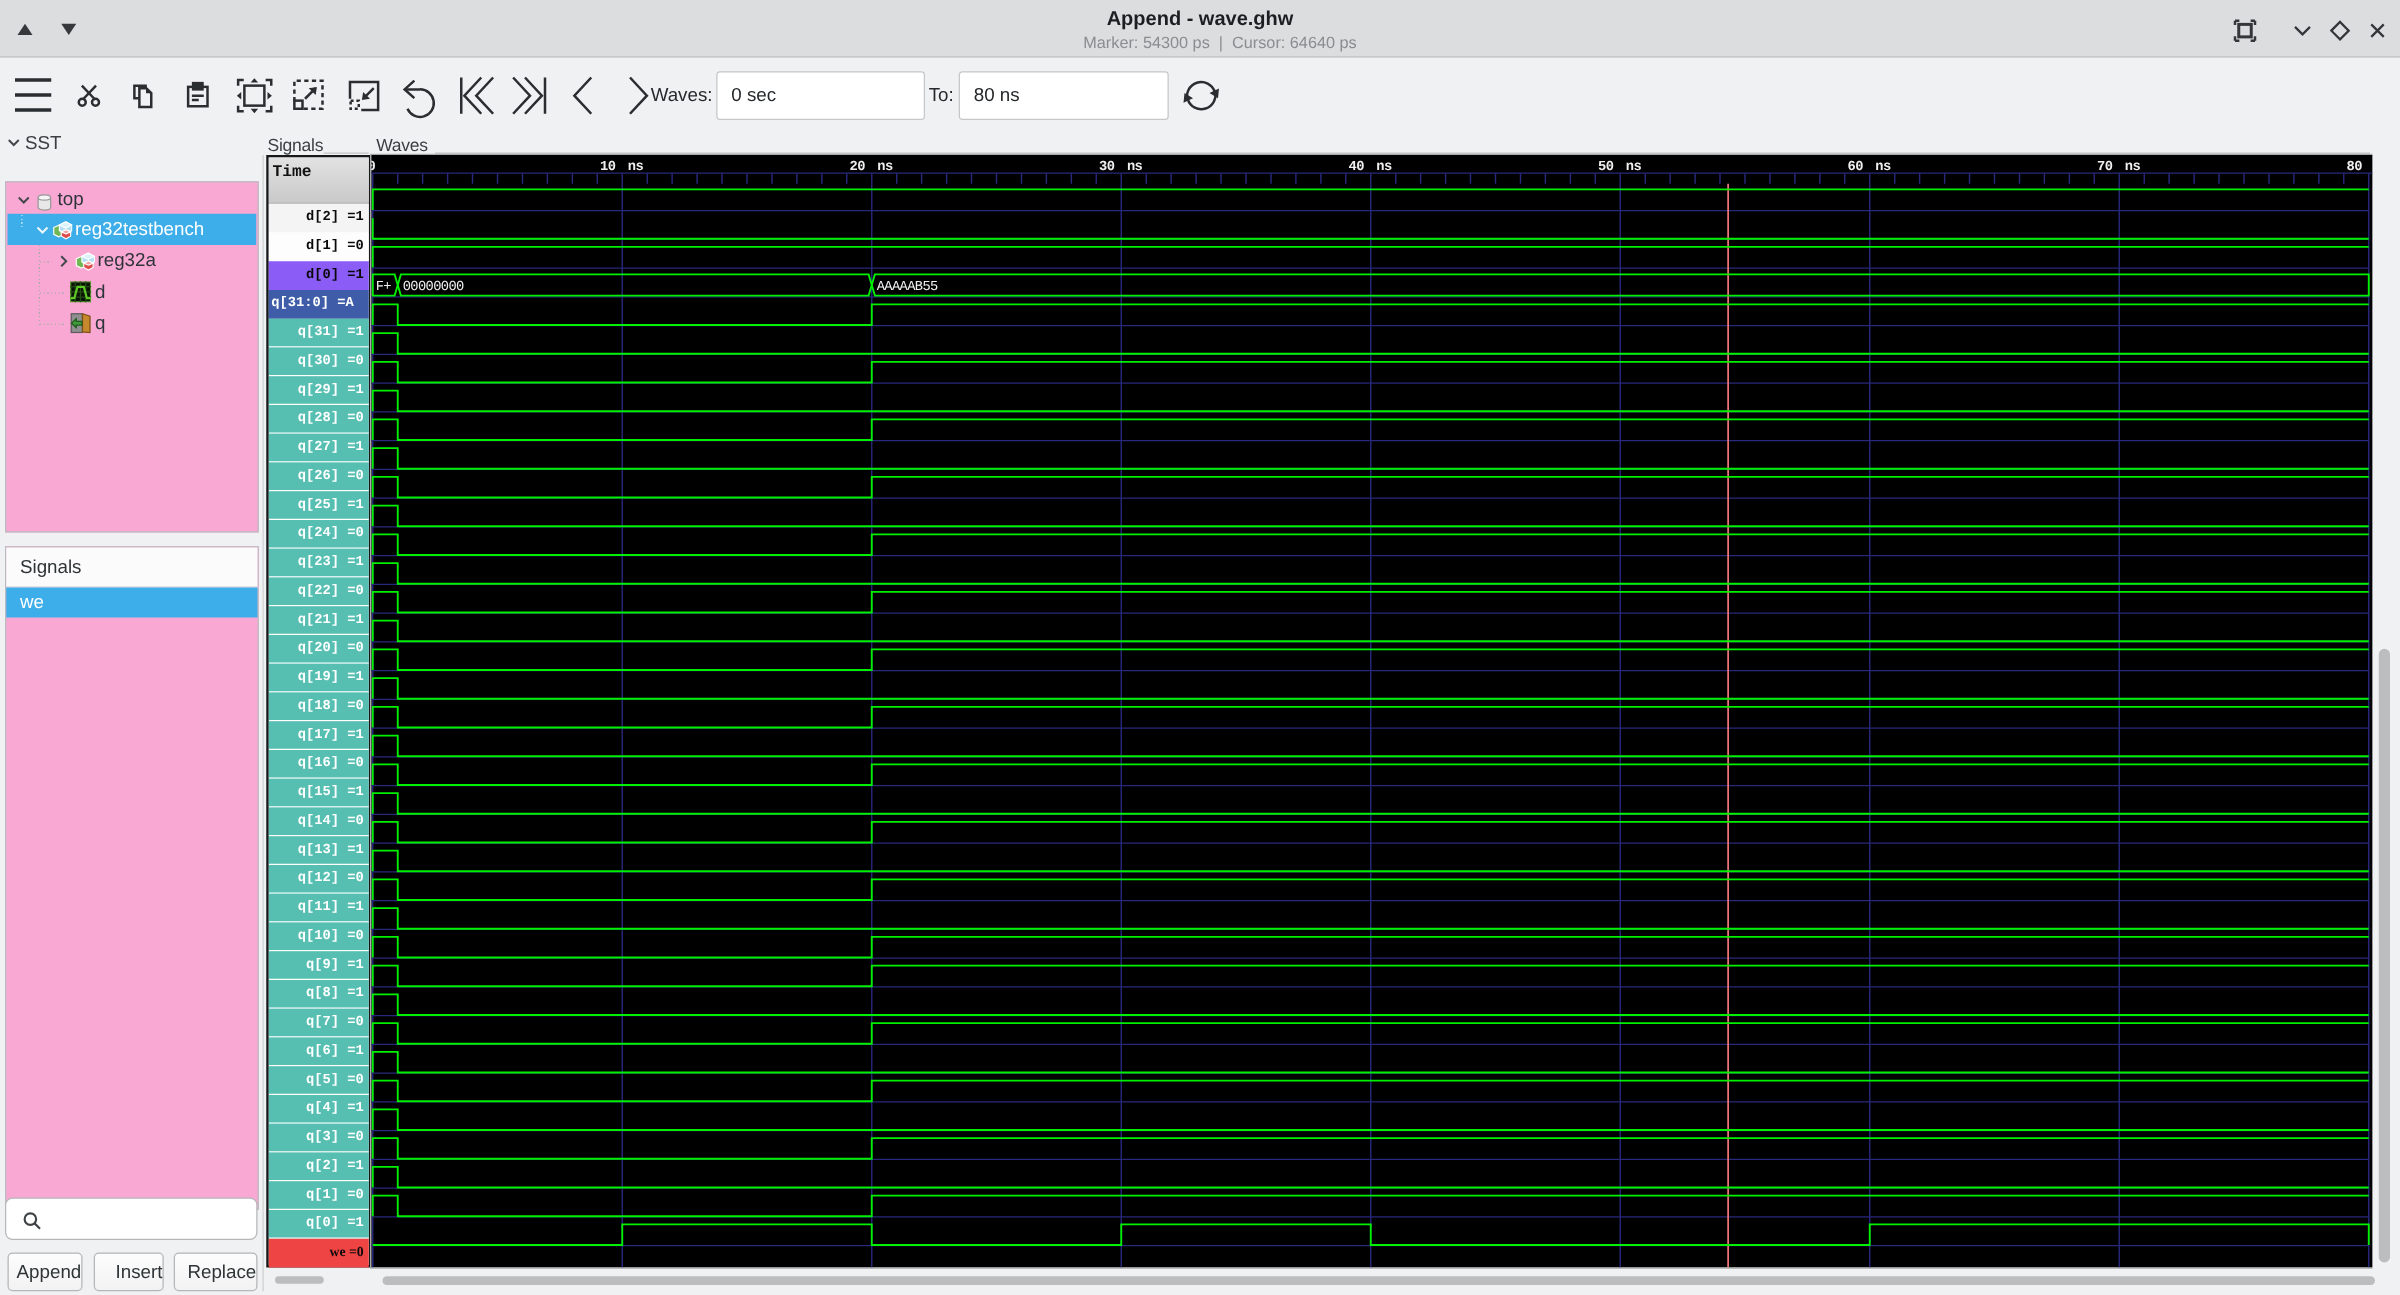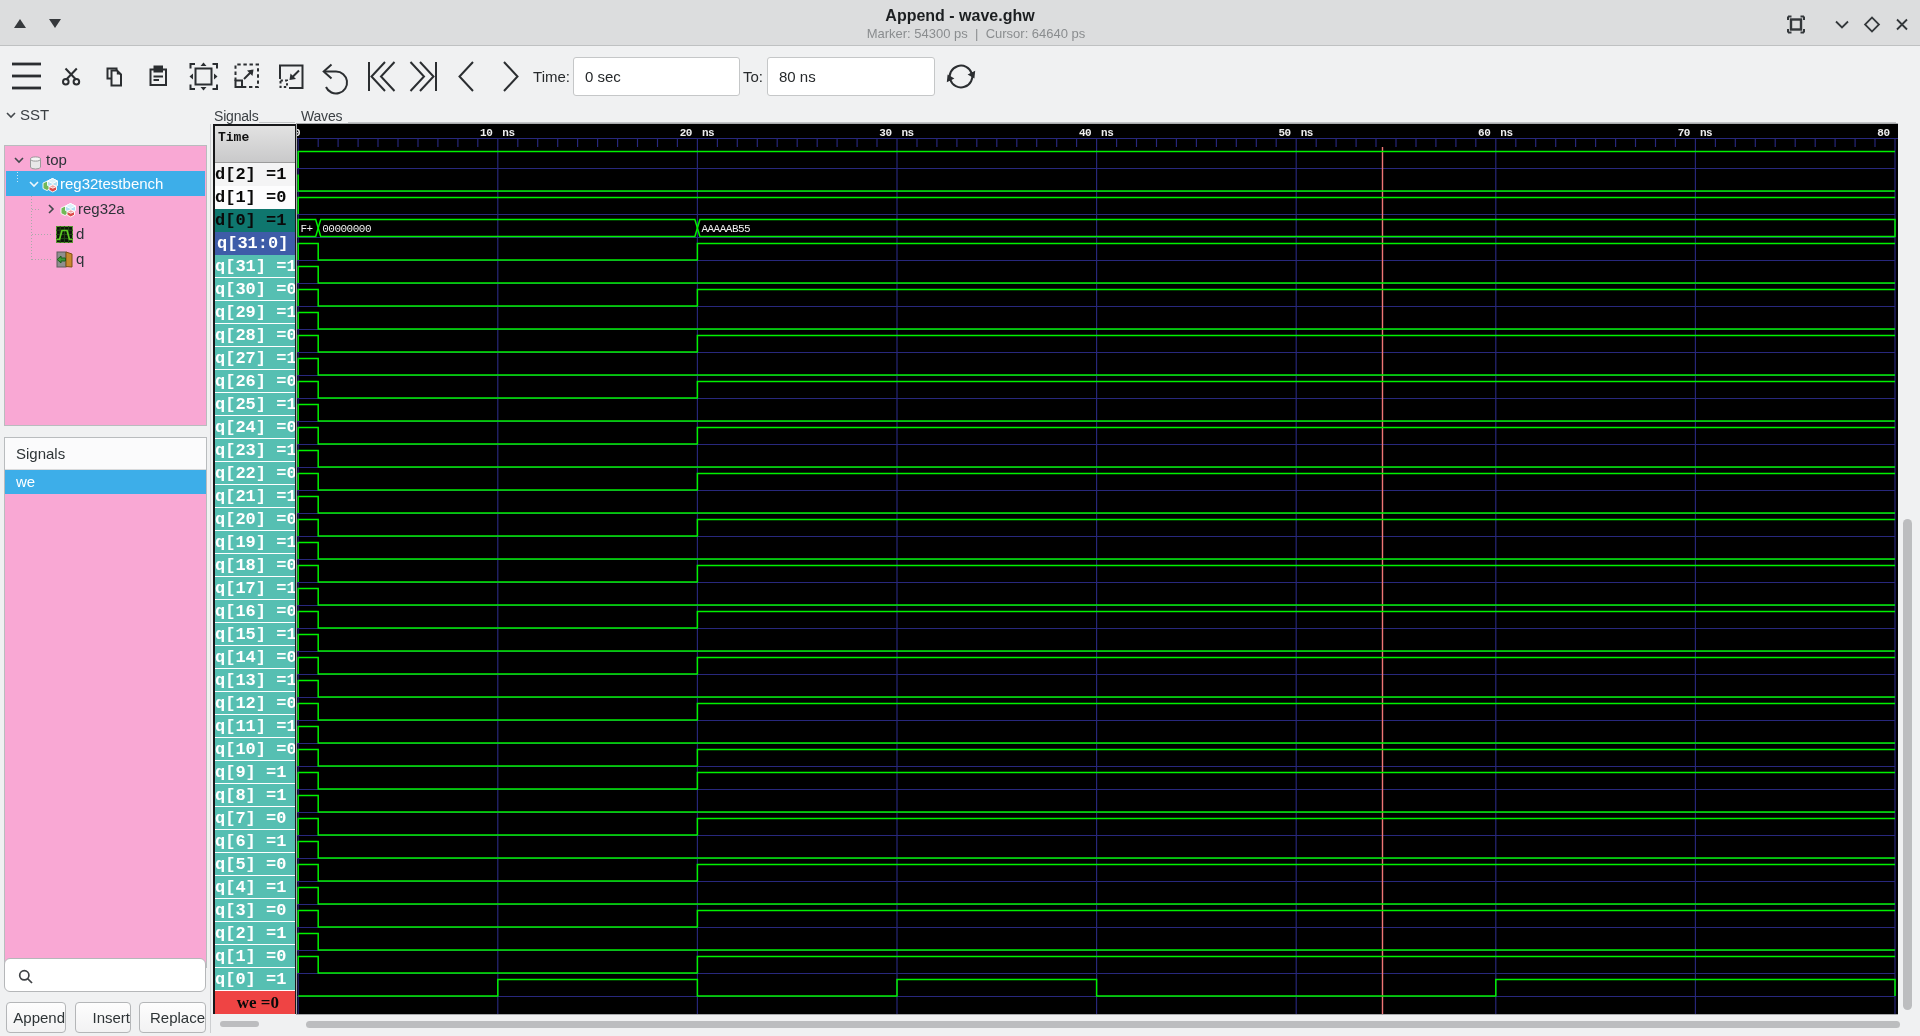--- a/index.html
+++ b/index.html
@@ -11,21 +11,21 @@
 .subtitle { position:absolute; top:26px; width:100%; text-align:center; font-size:13px;
   color:#8a8d8f;padding-left:32px; }
 .tri { position:absolute; width:0; height:0; border-left:6.5px solid transparent;
   border-right:6.5px solid transparent; }
 .panel { position:absolute; background:#f9a8d4; border:1px solid #b9bcbe;margin-top:19px; }
 .treerow { position:absolute; left:1px; right:1px; height:25px; line-height:25px;
   font-size:15px; color:#2d3339; white-space:nowrap; }
 .sigbox { position:absolute; left:213px; top:124px; width:84px; height:890px;
   background:#fff; border:2px solid #17181a; }
 .srow { height:23px; line-height:23px; font-family:"Liberation Mono", monospace;
-  font-size:17px; font-weight:bold; text-align:right; padding-right:16px;
+  font-size:11px; font-weight:bold; text-align:right; padding-right:4px;
   white-space:nowrap; overflow:hidden; }
 .srow.sel { background:#3e5ca8; color:#fff; }
 .srow.teal { background:#56bfb2; color:#fff; box-shadow:inset 0 -1px 0 #fff; }
 .flabel { position:absolute; top:108px; font-size:14px; letter-spacing:-0.2px; color:#3a3f43; background:transparent; }
 .fline { position:absolute; top:122px; height:1px; background:#c2c4c6; }
 .btn { position:absolute; height:31px; border:1px solid #b4b6b8; border-radius:4px;
   background:linear-gradient(#fdfdfd,#f2f2f3); font-size:15px; color:#2e3436;
   text-align:right; line-height:29px; top:1002px; }
 .sb { position:absolute; background:#bcbdbf; }
 </style></head>
@@ -101,21 +101,21 @@
 <path d="M473 16 L459.5 30.5 L473 45"></path>
 
 <path d="M504 16 L517.5 30.5 L504 45"></path>
 
 <path d="M 950.2,34.5 A 11,11 0 1 1 971.8,27.5"></path>
 <path d="M 975.2,24.8 l-0.8,7.8 -6.8,-4.2" fill="#2b2e31" stroke="none"></path>
 <path d="M 971.8,26.5 A 11,11 0 1 1 950.2,33.5"></path>
 <path d="M 946.8,36.2 l0.8,-7.8 6.8,4.2" fill="#2b2e31" stroke="none"></path>
 </g>
   </svg>
-<div class="abs" style="left:400px;top:68px;width:170px;text-align:right;font-size:15px;color:#26292b;">Time:</div>
+<div class="abs" style="left:400px;top:68px;width:170px;text-align:right;font-size:15px;color:#26292b;">Waves:</div>
 <div class="abs" style="left:573px;top:57px;width:167px;height:39px;background:#fff;border:1px solid #c5c7c8;border-radius:3px;"></div>
 <div class="abs" style="left:585px;top:68px;font-size:15px;color:#26292b;">0 sec</div>
 <div class="abs" style="left:600px;top:68px;width:163px;text-align:right;font-size:15px;color:#26292b;">To:</div>
 <div class="abs" style="left:767px;top:57px;width:168px;height:39px;background:#fff;border:1px solid #c5c7c8;border-radius:3px;"></div>
 <div class="abs" style="left:779px;top:68px;font-size:15px;color:#26292b;">80 ns</div>
 
 <div class="abs" style="left:5px;top:106px;font-size:15px;color:#3a3f43;">
  <svg width="12" height="12" viewBox="0 0 12 12" style="vertical-align:-1px;">
       <path d="M2 4 l4 4 4-4" fill="none" stroke="#43484c" stroke-width="1.6"></path>
     </svg><span style="margin-left:3px;">SST</span></div>
@@ -208,21 +208,21 @@
 <div class="btn" style="left:139px;width:67px;">Replace</div>
 
 <div class="abs" style="left:210px;top:124px;width:1px;height:909px;background:#cdcfd1;"></div>
 
 <div class="flabel" style="left:214px;">Signals</div>
 <div class="fline" style="left:259px;width:36px;"></div>
 <div class="sigbox">
   <div style="height:37px;line-height:23px;background:linear-gradient(#e2e2e2,#c9c9ca);border-bottom:1px solid #9b9b9b;font-family:'Liberation Mono',monospace;font-size:13px;font-weight:bold;color:#111;padding-left:3px;">Time</div>
   <div class="srow" style="background:#f4f4f5;color:#0a0a0a;">d[2] =1</div>
     <div class="srow" style="background:#fdfdfe;color:#0a0a0a;">d[1] =0</div>
-    <div class="srow" style="background:#0f766e;color:#0a0a0a;">d[0] =1</div>
+    <div class="srow" style="background:#8b5cf6;color:#0a0a0a;">d[0] =1</div>
     <div class="srow sel" style="text-align:left;padding-left:2px;">q[31:0] =A</div>
     <div class="srow teal">q[31] =1</div>
     <div class="srow teal">q[30] =0</div>
     <div class="srow teal">q[29] =1</div>
     <div class="srow teal">q[28] =0</div>
     <div class="srow teal">q[27] =1</div>
     <div class="srow teal">q[26] =0</div>
     <div class="srow teal">q[25] =1</div>
     <div class="srow teal">q[24] =0</div>
     <div class="srow teal">q[23] =1</div>

